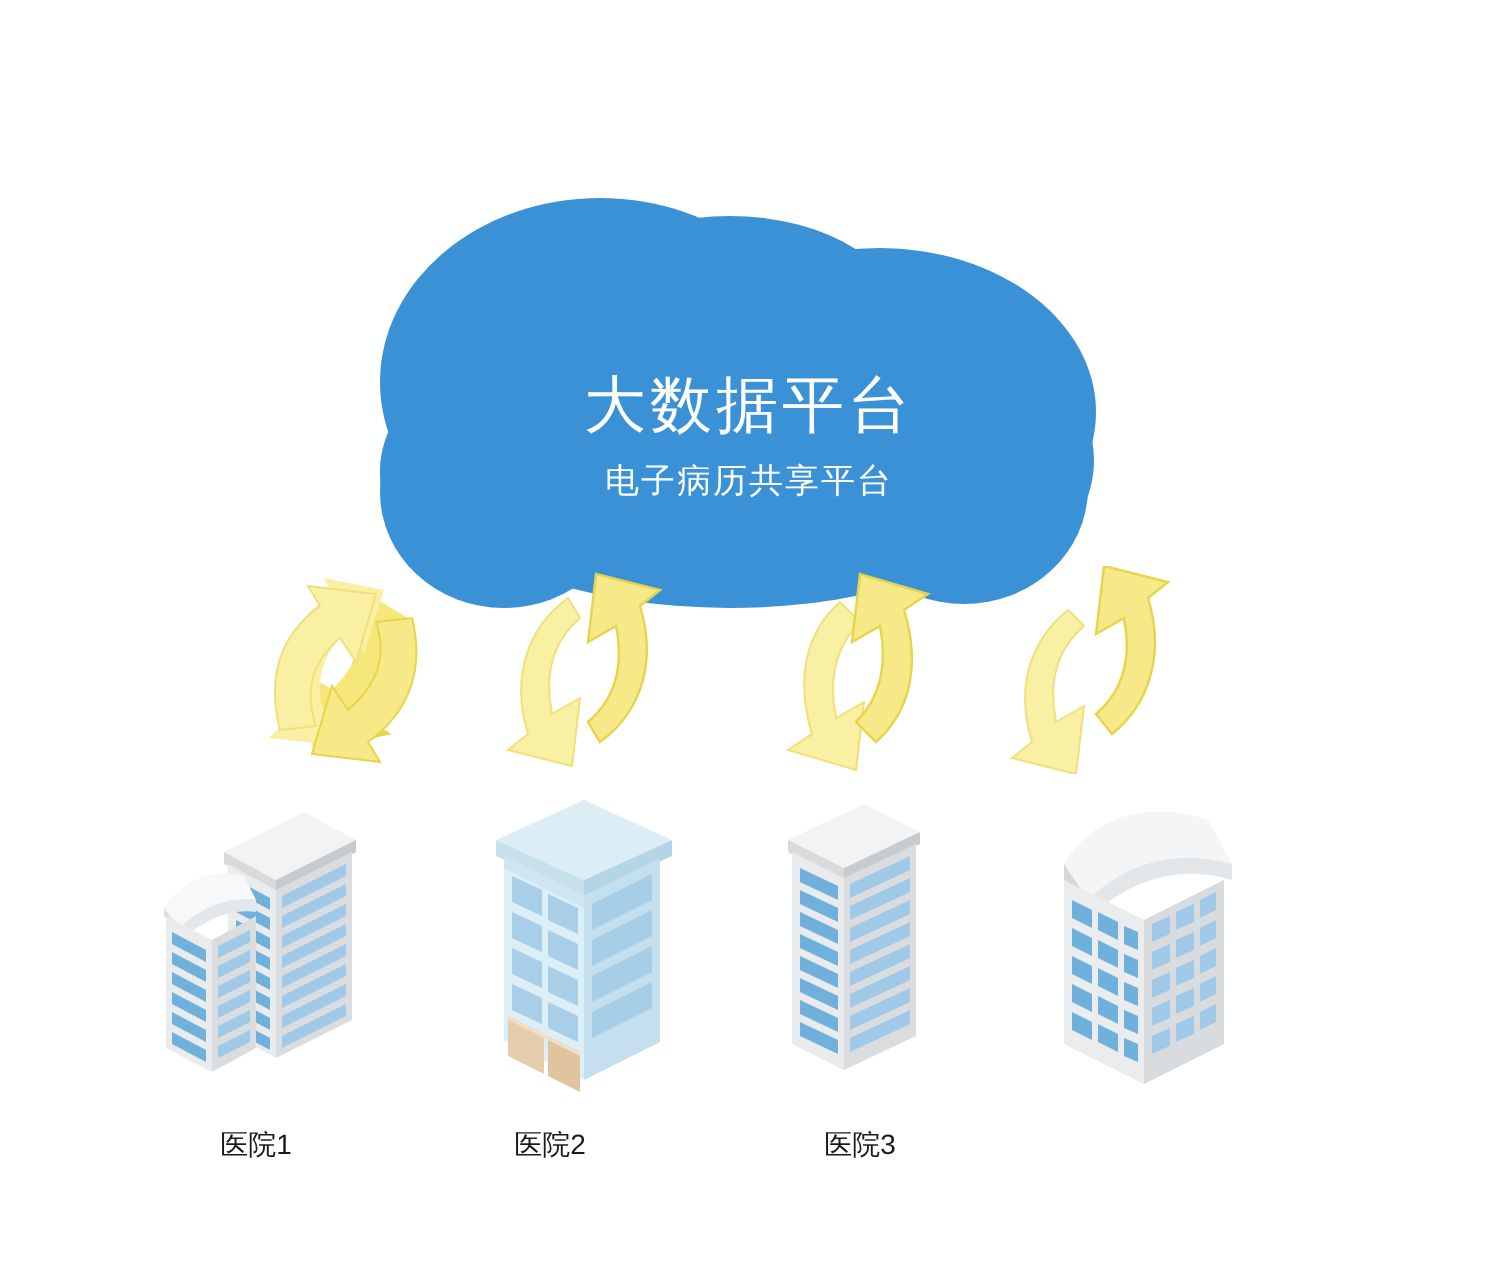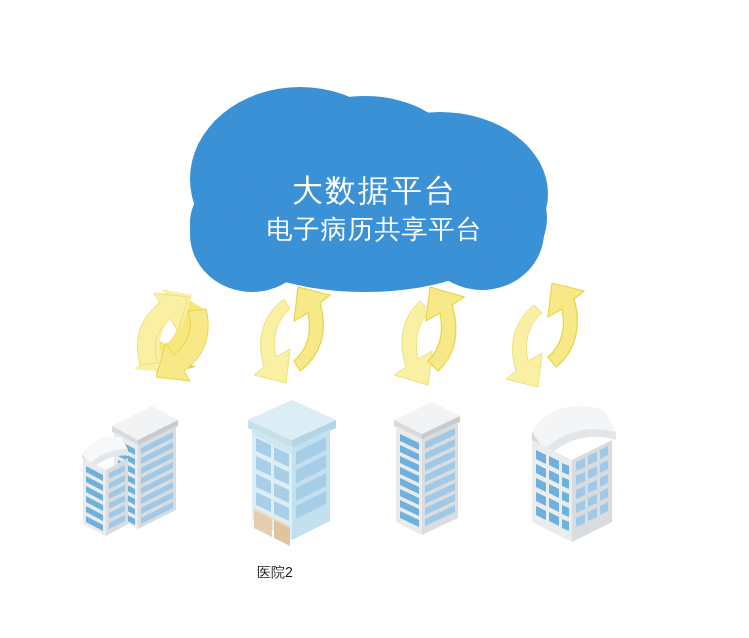--- a/index.html
+++ b/index.html
@@ -1,25 +1,25 @@
 <!DOCTYPE html>
 <html><head>
 <meta charset="utf-8">
 <style>
   html,body{margin:0;padding:0;background:#ffffff;}
   body{width:749px;height:638px;overflow:hidden;
        font-family:"Liberation Sans","DejaVu Sans",sans-serif;}
   #stage{position:relative;width:749px;height:638px;background:#ffffff;}
 
   
-  #cloud-group{position:absolute;left:0;top:4px;width:749px;height:618px;}
+  #cloud-group{position:absolute;left:0;top:16px;width:749px;height:618px;}
   .cloud-text{position:absolute;left:0;width:749px;text-align:center;
               color:#ffffff;white-space:nowrap;font-weight:400;}
   #cloud-title{top:170px;font-size:31px;letter-spacing:2px;line-height:34px;}
-  #cloud-sub{top:211px;font-size:26px;letter-spacing:1px;line-height:28px;}
+  #cloud-sub{top:211px;font-size:17px;letter-spacing:1px;line-height:28px;}
 
   
   .sync-arrow{position:absolute;top:283px;width:92px;height:104px;}
 
   
   .bld{position:absolute;}
   #bld1{left:80px;top:398px;width:122px;height:148px;}
   #bld2{left:240px;top:398px;width:104px;height:150px;}
   #bld3{left:388px;top:398px;width:96px;height:148px;}
   #bld4{left:518px;top:398px;width:110px;height:150px;}
@@ -270,15 +270,17 @@
         <polygon points="58,106 67,102 67,111 58,115"></polygon>
         <polygon points="70,100 79,96 79,105 70,109"></polygon>
         <polygon points="82,94 90,90 90,99 82,103"></polygon>
         <polygon points="58,120 67,116 67,125 58,129"></polygon>
         <polygon points="70,114 79,110 79,119 70,123"></polygon>
         <polygon points="82,108 90,104 90,113 82,117"></polygon>
       </g>
     </svg>
   </div>
 
+  <div class="bld-label" id="lbl1">医院1</div>
   <div class="bld-label" id="lbl2">医院2</div>
+  <div class="bld-label" id="lbl3">医院3</div>
 
 </div>
 
 </body></html>

